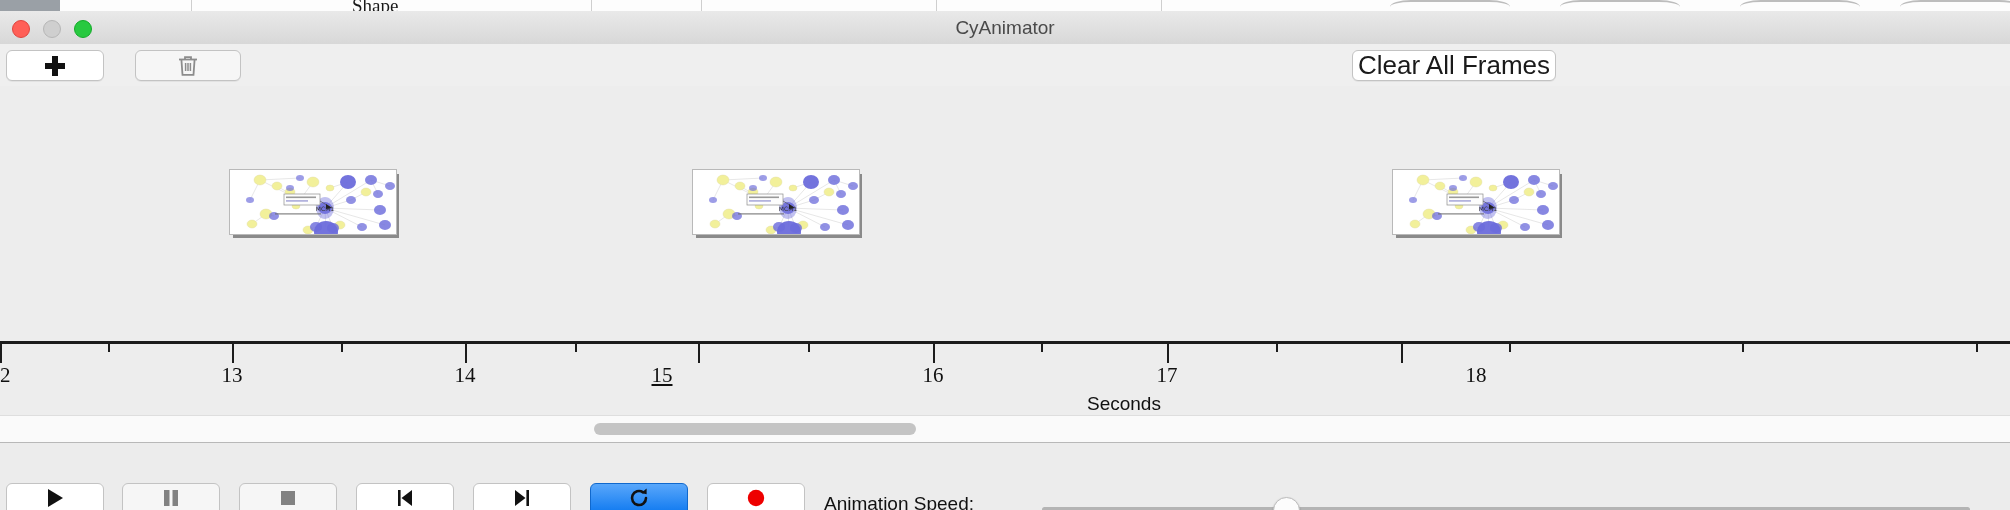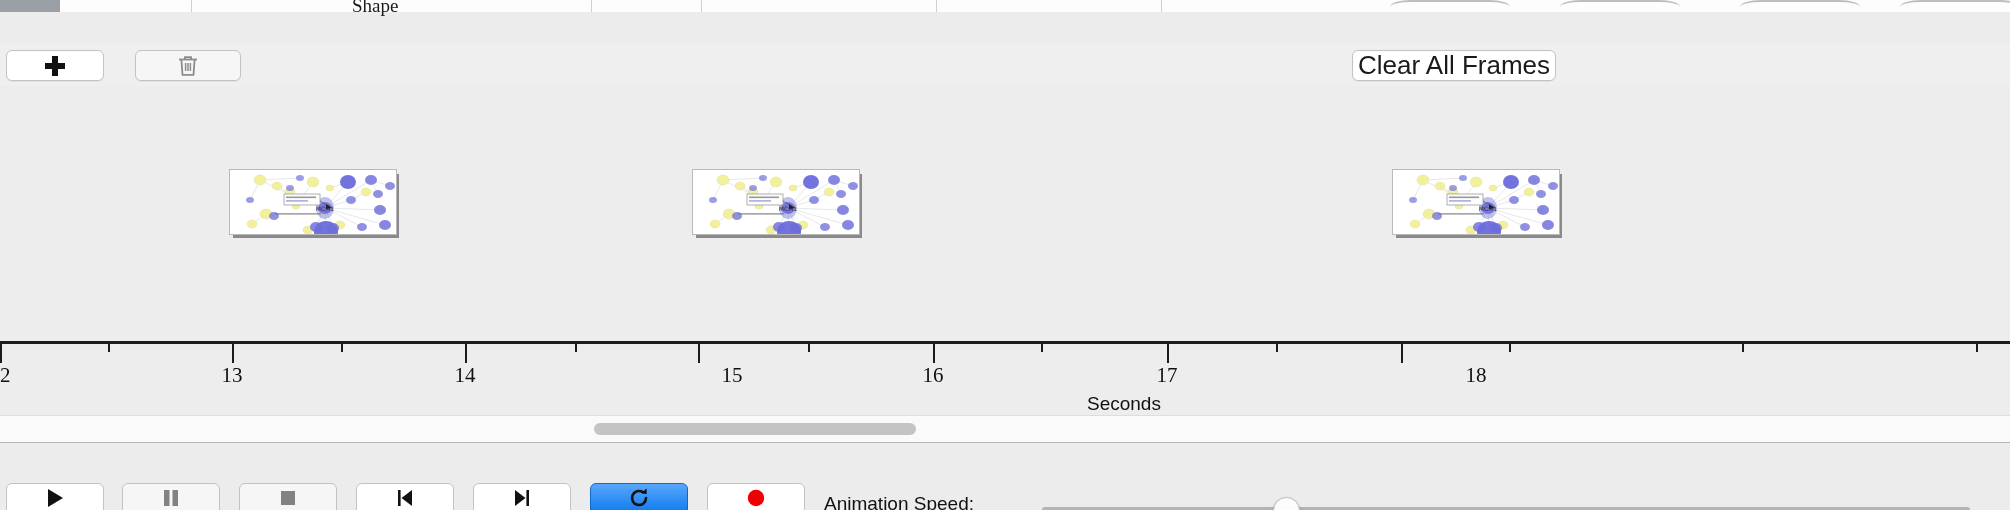--- a/index.html
+++ b/index.html
@@ -133,20 +133,28 @@
     <div class="seg" style="left:700px;width:1px;"></div>
     <div class="seg" style="left:935px;width:1px;"></div>
     <div class="seg" style="left:1160px;width:1px;"></div>
     <div class="arc" style="left:1390px;"></div>
     <div class="arc" style="left:1560px;"></div>
     <div class="arc" style="left:1740px;"></div>
     <div class="arc" style="left:1900px;"></div>
     <div class="shape-lbl">Shape</div>
   </div>
 
+  <div class="titlebar">
+    <div class="traffic">
+      <div class="dot red"></div>
+      <div class="dot yellow"></div>
+      <div class="dot green"></div>
+    </div>
+    <div class="window-title">CyAnimator</div>
+  </div>
 
   <div class="toolbar">
 
     <div class="btn" id="add-btn">
       <span class="plus"></span>
     </div>
 
     <div class="btn disabled" id="del-btn">
       <svg width="24" height="26" viewBox="0 0 24 26">
         <path d="M3 6.5h18" stroke="#8c8c8c" stroke-width="1.8" fill="none"></path>
@@ -380,21 +388,21 @@
       <div class="tick minor" style="left: 1509px;"></div>
       <div class="tick minor" style="left: 1742px;"></div>
       <div class="tick minor" style="left: 1976px;"></div>
       <div class="tick major" style="left: 0px;"></div>
       <div class="tick-label" style="left: 0px;">12</div>
       <div class="tick major" style="left: 232px;"></div>
       <div class="tick-label" style="left: 232px;">13</div>
       <div class="tick major" style="left: 465px;"></div>
       <div class="tick-label" style="left: 465px; font-family: Liberation Serif, serif;">14</div>
       <div class="tick major" style="left: 698px;"></div>
-      <div class="tick-label" style="left: 732px;">15</div>
+      <div class="tick-label" style="left: 662px; text-decoration: underline;">15</div>
       <div class="tick major" style="left: 933px;"></div>
       <div class="tick-label" style="left: 933px;">16</div>
       <div class="tick major" style="left: 1167px;"></div>
       <div class="tick-label" style="left: 1167px;">17</div>
       <div class="tick major" style="left: 1401px;"></div>
       <div class="tick-label" style="left: 1476px;">18</div>
     </div>
 
   <div class="hscroll">
     <div class="thumb" id="hthumb" style="left: 594px; width: 322px;"></div>

